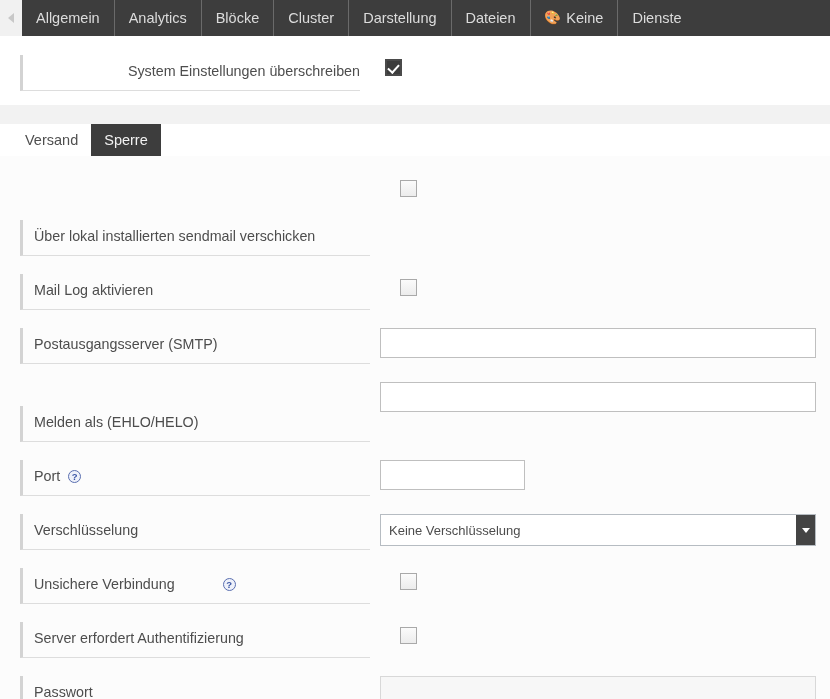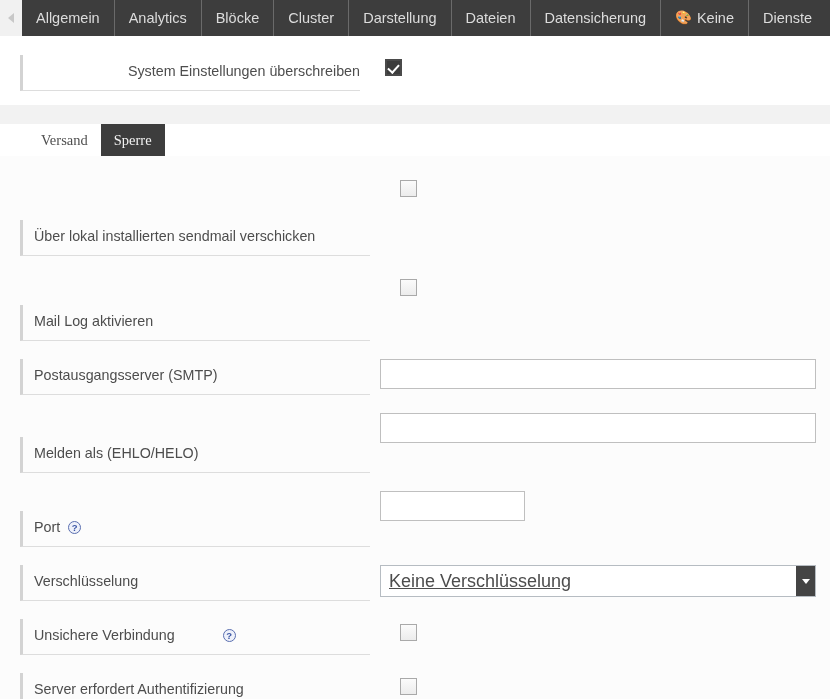--- a/index.html
+++ b/index.html
@@ -157,25 +157,24 @@
     box-sizing: border-box;
     height: 32px;
     border: 1px solid #b6bcc2;
     background: #ffffff;
     display: flex;
     align-items: center;
   }
   .sel-text {
     flex: 1 1 auto;
     padding: 0 8px;
-    font-size: 18px;
+    font-size: 13px;
     color: #4d4d4d;
     white-space: nowrap;
     overflow: hidden;
-    text-decoration: underline;
   }
   .sel-btn {
     flex: 0 0 19px;
     align-self: stretch;
     background: #444444;
     display: flex;
     align-items: center;
     justify-content: center;
   }
   .sel-btn .caret {
@@ -188,23 +187,22 @@
   
   .subtab-band {
     background: #f2f2f2;
     height: 19px;
   }
   .subtabs {
     background: #ffffff;
     display: flex;
     align-items: stretch;
     height: 32px;
-    padding-left: 28px;
-    box-sizing: border-box;
-    font-family: Liberation Serif, serif;
+    padding-left: 12px;
+    box-sizing: border-box;
   }
   .subtab {
     display: flex;
     align-items: center;
     padding: 0 13px;
     font-size: 14.5px;
     color: #4f4f4f;
     background: #ffffff;
     white-space: nowrap;
   }
@@ -241,23 +239,20 @@
     <div class="tab">
       <span>Cluster</span>
     </div>
     <div class="tab">
       <span>Darstellung</span>
     </div>
     <div class="tab">
       <span>Dateien</span>
     </div>
     <div class="tab">
-      <span>Datensicherung</span>
-    </div>
-    <div class="tab">
       <span class="tab-icon">🎨</span>
       <span>Keine</span>
     </div>
     <div class="tab">
       <span>Dienste</span>
     </div>
 
   </div>
   <div class="tabbar-tail"></div>
 </div>
@@ -290,21 +285,21 @@
     <div class="label" style="width:350px;margin-top:45px;">
       <span>Über lokal installierten sendmail verschicken</span>
     </div>
     <div style="width:30px;"></div>
     <div style="padding-top:5px;">
       <span class="cb"></span>
     </div>
   </div>
 
   <div class="row">
-    <div class="label" style="width:350px;margin-top:31px;">
+    <div class="label" style="width:350px;">
       <span>Mail Log aktivieren</span>
     </div>
     <div style="width:30px;"></div>
     <div style="padding-top:5px;">
       <span class="cb"></span>
     </div>
   </div>
 
   <div class="row">
     <div class="label" style="width:350px;">
@@ -316,21 +311,21 @@
 
   <div class="row">
     <div class="label" style="width:350px;margin-top:24px;">
       <span>Melden als (EHLO/HELO)</span>
     </div>
     <div style="width:10px;"></div>
     <input class="txt" style="width: 436px;" type="text" value="" placeholder="">
   </div>
 
   <div class="row">
-    <div class="label" style="width:350px;margin-top:20px;">
+    <div class="label" style="width:350px;">
       <span>Port</span>
       <span class="help-icon">?</span>
     </div>
     <div style="width:10px;"></div>
     <input class="txt" style="width: 145px;" type="text" value="" placeholder="">
   </div>
 
   <div class="row">
     <div class="label" style="width:350px;">
       <span>Verschlüsselung</span>

